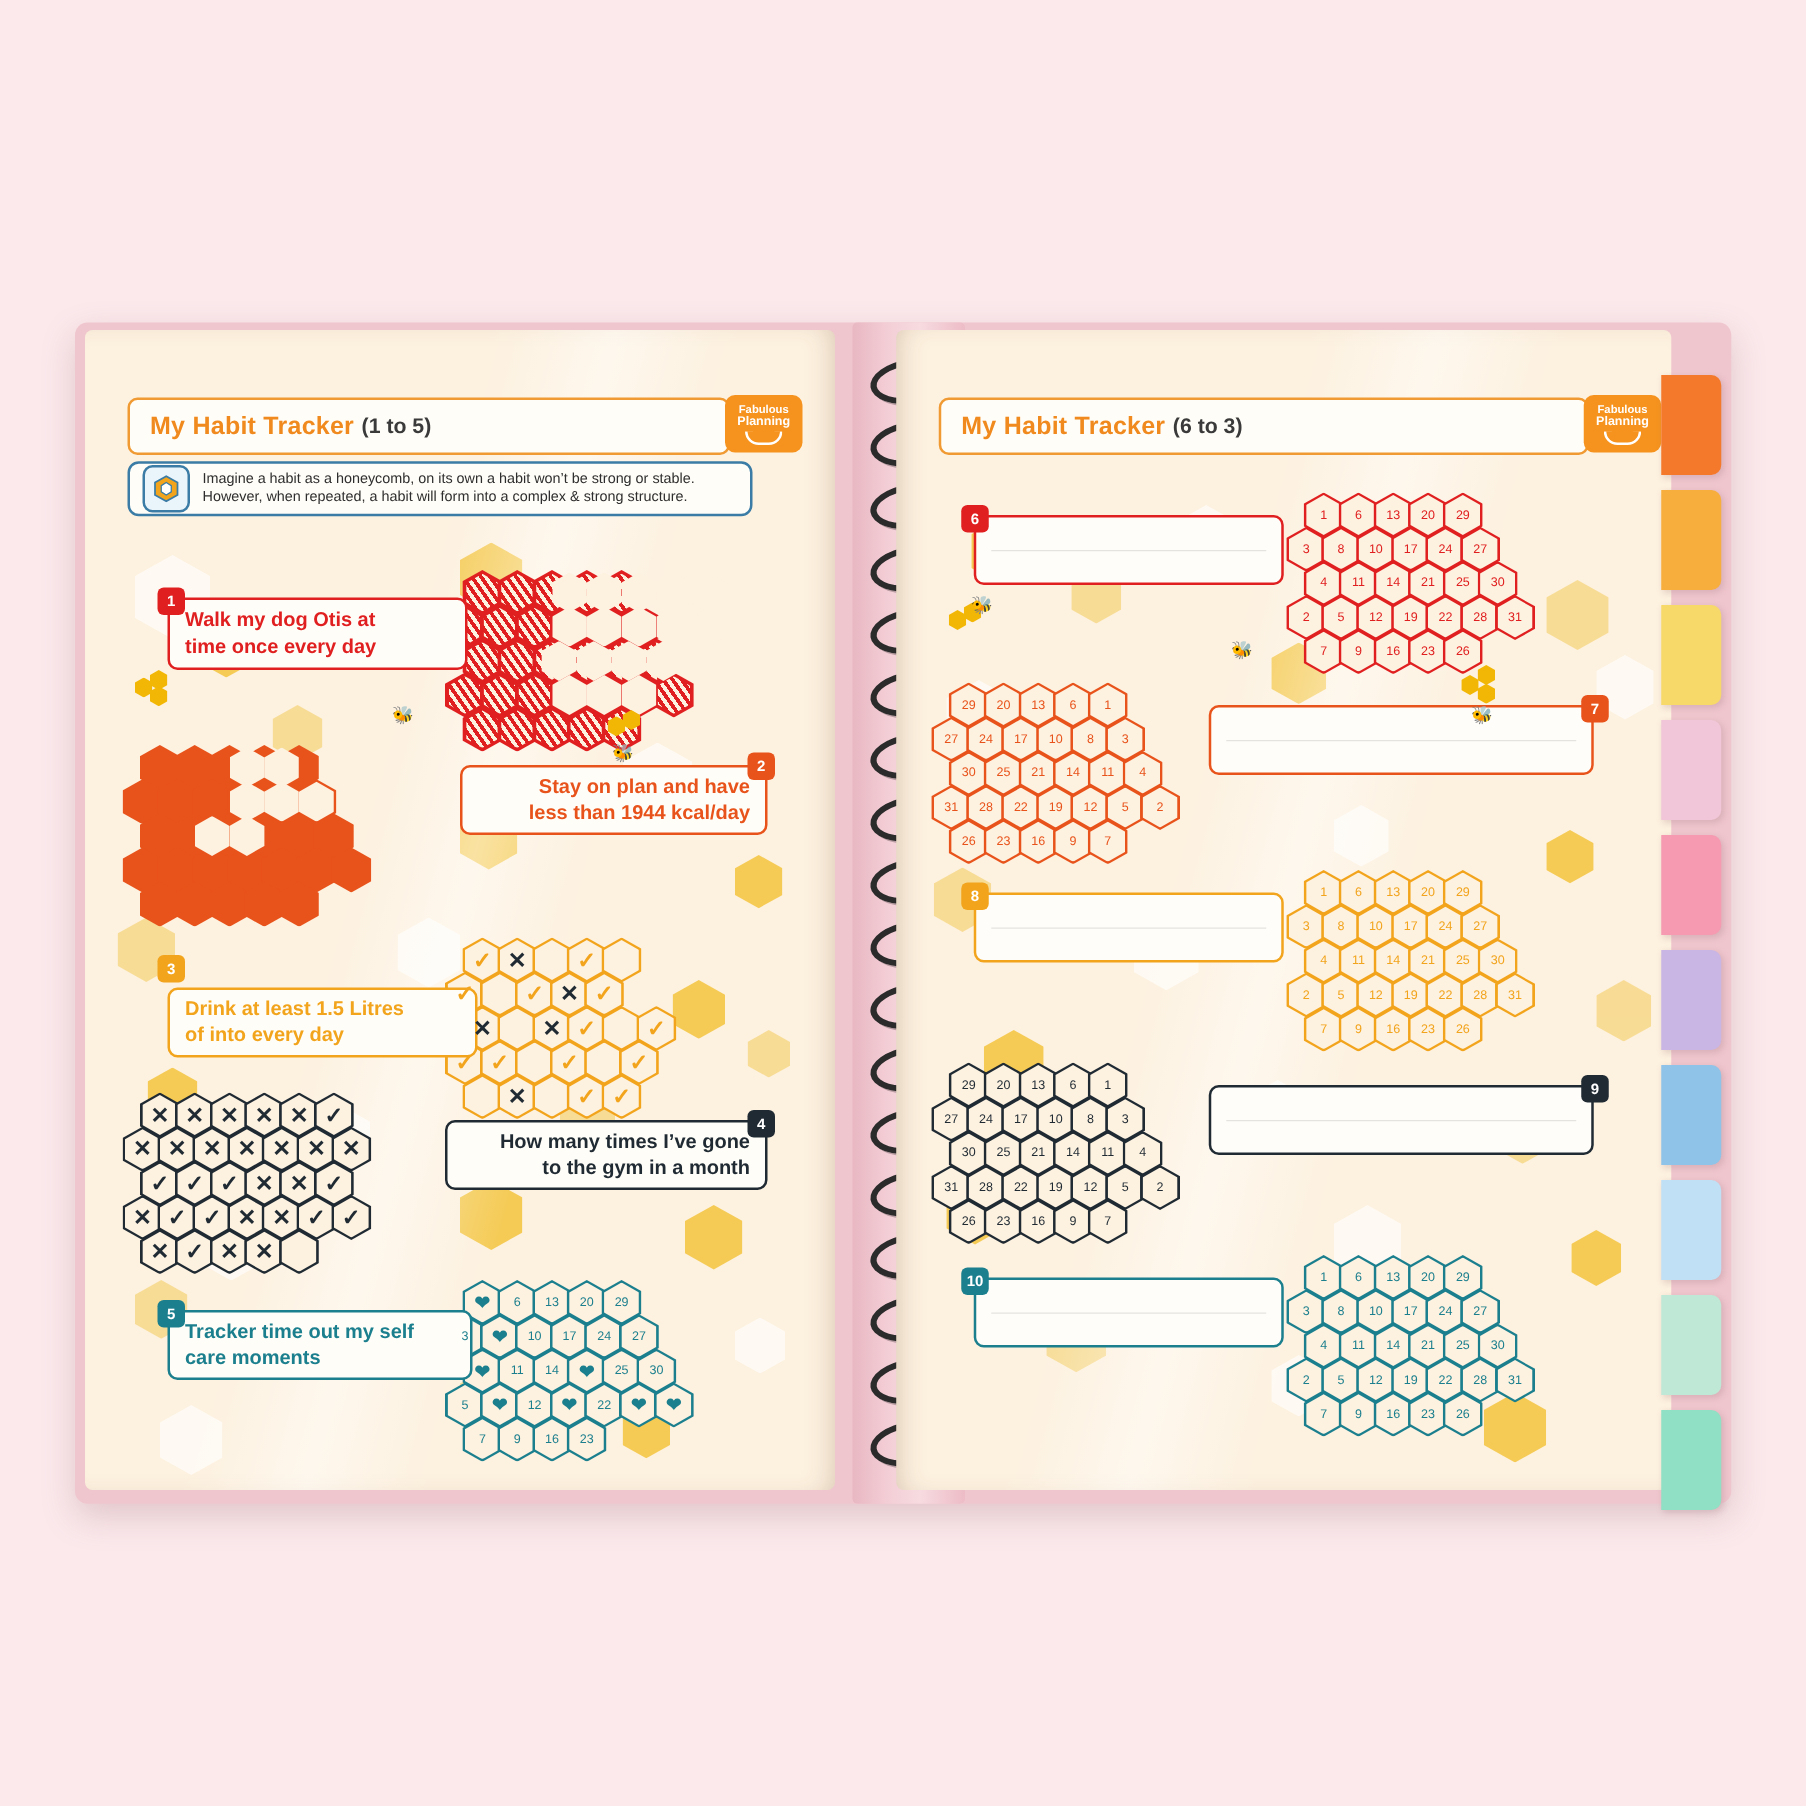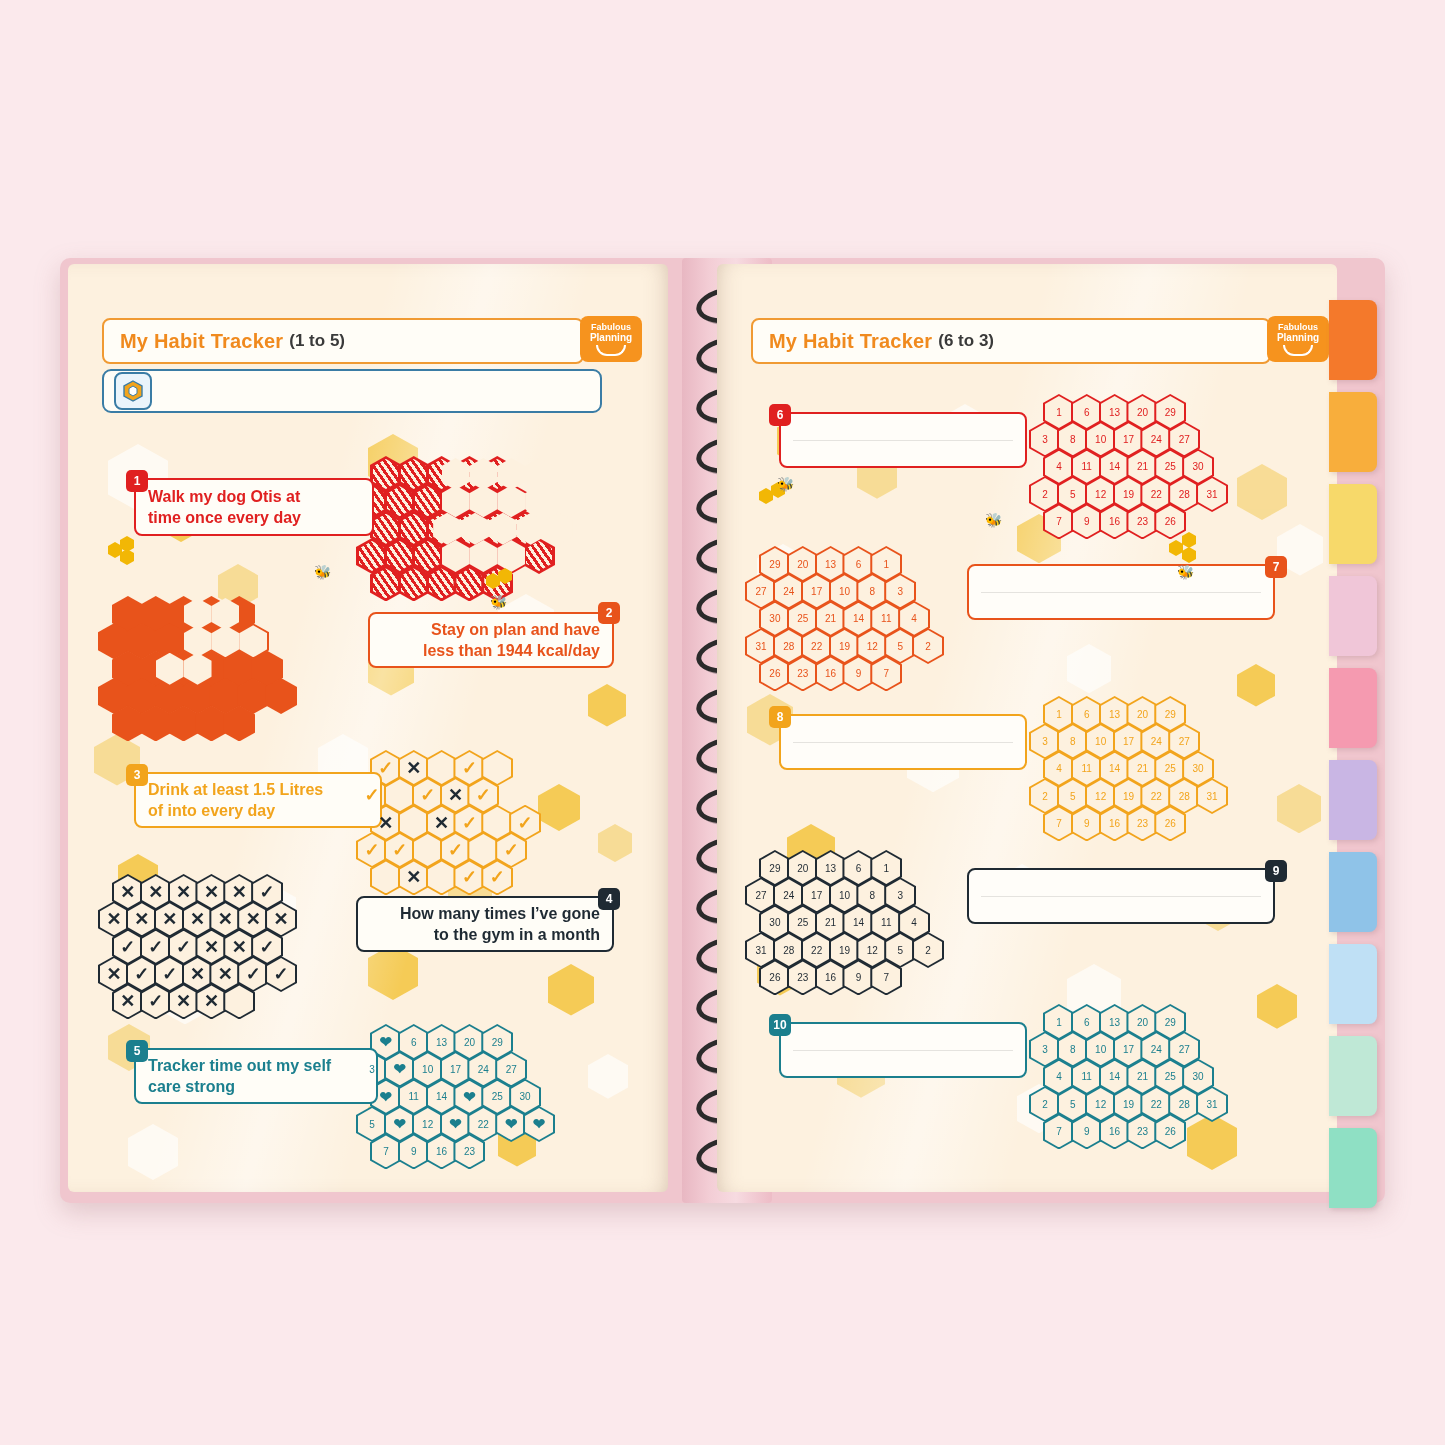--- a/index.html
+++ b/index.html
@@ -224,20 +224,24 @@
       </div>
 
       <div id="leftbody">
           <div class="tip" style="left:34px;top:105px;width:500px;">
             <div class="icon">
               <svg width="22" height="22" viewBox="0 0 22 22">
                 <polygon points="11,1 20,6 20,16 11,21 2,16 2,6" fill="#f2a41c" stroke="#3a7ca5" stroke-width="1.4"></polygon>
                 <polygon points="11,6 15,8.5 15,13.5 11,16 7,13.5 7,8.5" fill="#fff" stroke="#3a7ca5" stroke-width="1"></polygon>
               </svg>
             </div>
+            <div class="txt">
+              <div>Imagine a habit as a honeycomb, on its own a habit won’t be strong or stable.</div>
+              <div>However, when repeated, a habit will form into a complex &amp; strong structure.</div>
+            </div>
           </div>
           <div class="comb" style="left:288px;top:192px;">
             <div class="cell" style="left:13.92px;top:0px;width:32px;height:36px;color:#e02020">
               <div class="shape" style="background:#e02020;"></div>
               <div class="shape" style="inset:3px;background:repeating-linear-gradient(55deg,#e02020 0 3px,#fdf1df 3px 6px);"></div>
             </div>
             <div class="cell" style="left:41.76px;top:0px;width:32px;height:36px;color:#e02020">
               <div class="shape" style="background:#e02020;"></div>
               <div class="shape" style="inset:3px;background:repeating-linear-gradient(55deg,#e02020 0 3px,#fdf1df 3px 6px);"></div>
             </div>
@@ -711,21 +715,21 @@
               <div class="shape inner"></div>
               <span class="mark" style="color:#f2a41c">✓</span>
             </div>
             <div class="cell" style="left:125.28px;top:109.44px;width:32px;height:36px;color:#f2a41c">
               <div class="shape" style="background:#f2a41c"></div>
               <div class="shape inner"></div>
               <span class="mark" style="color:#f2a41c">✓</span>
             </div>
           </div>
           <div class="badge" style="left:58px;top:500px;background:#f2a41c">3</div>
-          <div class="label" style="left:66px;top:508px;width:248px;height:56px;border-color:#f2a41c;color:#f2a41c">
+          <div class="label" style="left:66px;top:526px;width:248px;height:56px;border-color:#f2a41c;color:#f2a41c">
             <div>Drink at least 1.5 Litres</div>
             <div>of into every day</div>
           </div>
           <div class="comb" style="left:30px;top:610px;">
             <div class="cell" style="left:13.92px;top:0px;width:32px;height:36px;color:#1f2a33">
               <div class="shape" style="background:#1f2a33"></div>
               <div class="shape inner"></div>
               <span class="mark" style="color:#1f2a33">✕</span>
             </div>
             <div class="cell" style="left:41.76px;top:0px;width:32px;height:36px;color:#1f2a33">
@@ -1021,21 +1025,21 @@
             </div>
             <div class="cell" style="left:97.44px;top:109.44px;width:32px;height:36px;color:#1b7f8e">
               <div class="shape" style="background:#1b7f8e"></div>
               <div class="shape inner"></div>
               <span class="num">23</span>
             </div>
           </div>
           <div class="badge" style="left:58px;top:776px;background:#1b7f8e">5</div>
           <div class="label" style="left:66px;top:784px;width:244px;height:56px;border-color:#1b7f8e;color:#1b7f8e">
             <div>Tracker time out my self</div>
-            <div>care strong</div>
+            <div>care moments</div>
           </div>
         </div>
     </div>
 
     <div class="spine"></div>
     <div id="coils">
         <div class="coil" style="top:28px"></div>
         <div class="coil" style="top:78px"></div>
         <div class="coil" style="top:128px"></div>
         <div class="coil" style="top:178px"></div>

